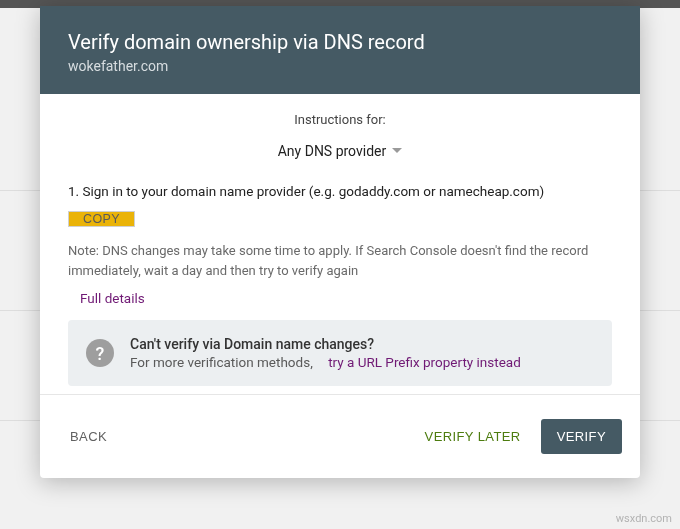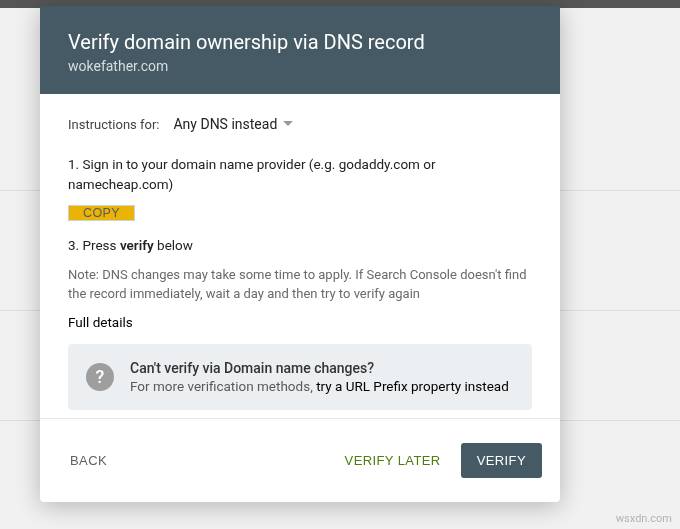--- a/index.html
+++ b/index.html
@@ -20,21 +20,21 @@
     .bg-row {
       position: absolute;
       left: 0; right: 0;
       height: 1px;
       background: #ddd;
     }
     .modal {
       position: absolute;
       top: 6px;
       left: 40px;
-      width: 520px;
+      width: 600px;
       background: #fff;
       border-radius: 4px;
       box-shadow: 0 4px 24px rgba(0,0,0,0.25);
       display: flex;
       flex-direction: column;
     }
     .modal-header {
       background: #455a64;
       color: #fff;
       padding: 24px 28px 20px 28px;
@@ -54,20 +54,21 @@
       font-size: 14px;
       flex: 1;
     }
     .instructions-row {
       display: flex;
       align-items: center;
       gap: 12px;
       margin-bottom: 18px;
       color: #444;
       font-size: 13px;
+      flex-direction: column;
     }
     .dropdown {
       display: inline-flex;
       align-items: center;
       gap: 6px;
       padding: 4px 2px;
       cursor: pointer;
       font-size: 14px;
       color: #222;
     }
@@ -104,23 +105,24 @@
       cursor: pointer;
       font-weight: 500;
     }
     .note {
       font-size: 13px;
       color: #6a6a6a;
       line-height: 1.5;
       margin: 10px 0 10px 0;
     }
     .link {
-      color: #000000;
+      color: #701a75;
       font-size: 13.5px;
       cursor: pointer;
+      margin-left: 12px;
     }
     .info-box {
       background: #eceff1;
       border-radius: 4px;
       padding: 16px 18px;
       margin-top: 14px;
       display: flex;
       gap: 16px;
       align-items: center;
     }
@@ -200,39 +202,36 @@
   <div class="modal-header">
     <div class="modal-title">Verify domain ownership via DNS record</div>
     <div class="modal-subtitle">wokefather.com</div>
   </div>
 
   <div class="modal-body">
 
     <div class="instructions-row">
       <span>Instructions for:</span>
       <div class="dropdown">
-        <span>Any DNS instead</span>
+        <span>Any DNS provider</span>
         <span>
           <svg width="10" height="6" viewBox="0 0 10 6">
               <path d="M0 0 L5 5 L10 0 Z" fill="#9a9a9a"></path>
             </svg>
         </span>
       </div>
     </div>
 
     <div class="step">1. Sign in to your domain name provider (e.g. godaddy.com or namecheap.com)</div>
 
 
     <div class="txt-row">
       <button class="copy-btn">COPY</button>
     </div>
 
-    <div class="step">
-      <span class="step-inline">3. Press </span><b class="step-inline">verify</b><span class="step-inline"> below</span>
-    </div>
 
     <div class="note">Note: DNS changes may take some time to apply. If Search Console doesn't find the record immediately, wait a day and then try to verify again</div>
 
     <div class="link">Full details</div>
 
     <div class="info-box">
       <div class="q-icon">?</div>
       <div class="info-text">
         <div class="info-title">Can't verify via Domain name changes?</div>
         <div class="info-sub">

